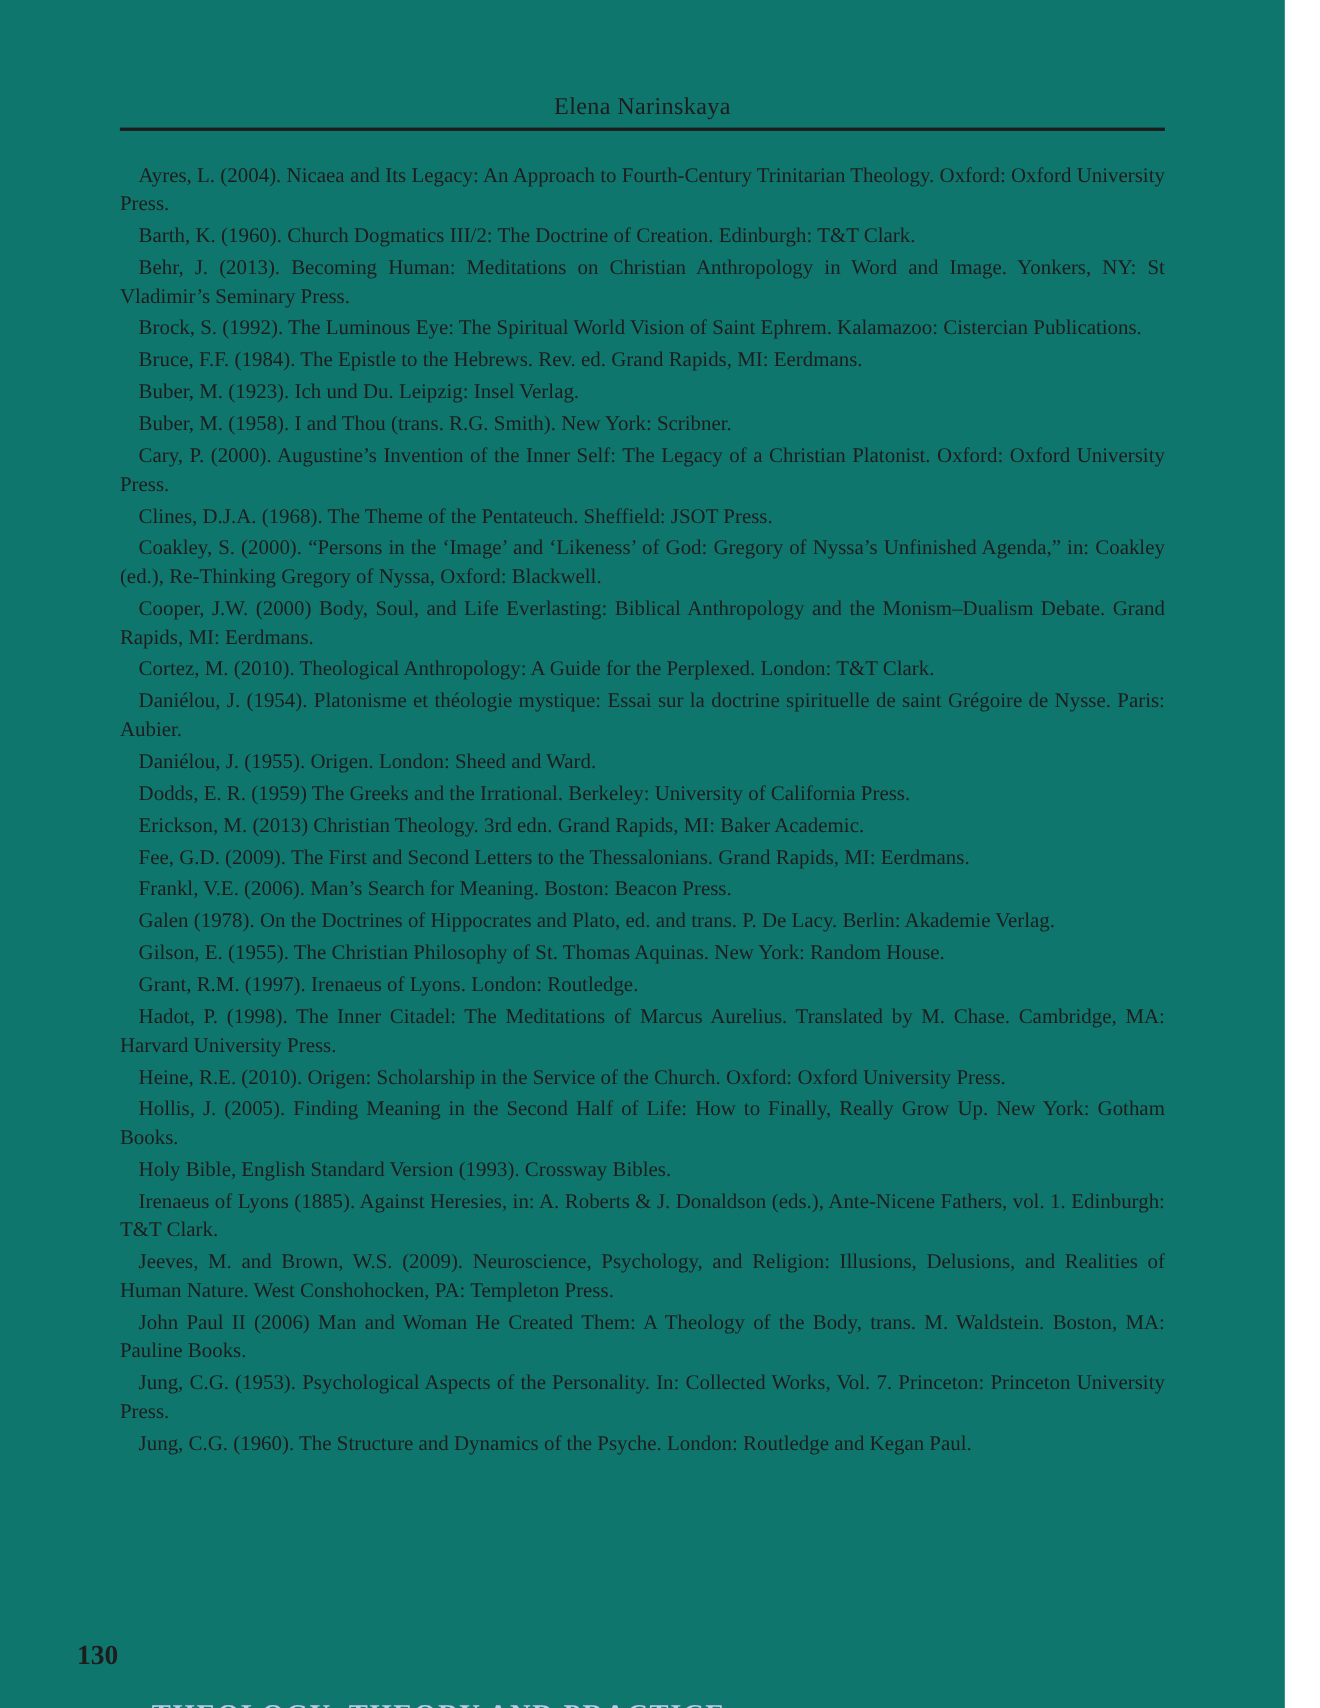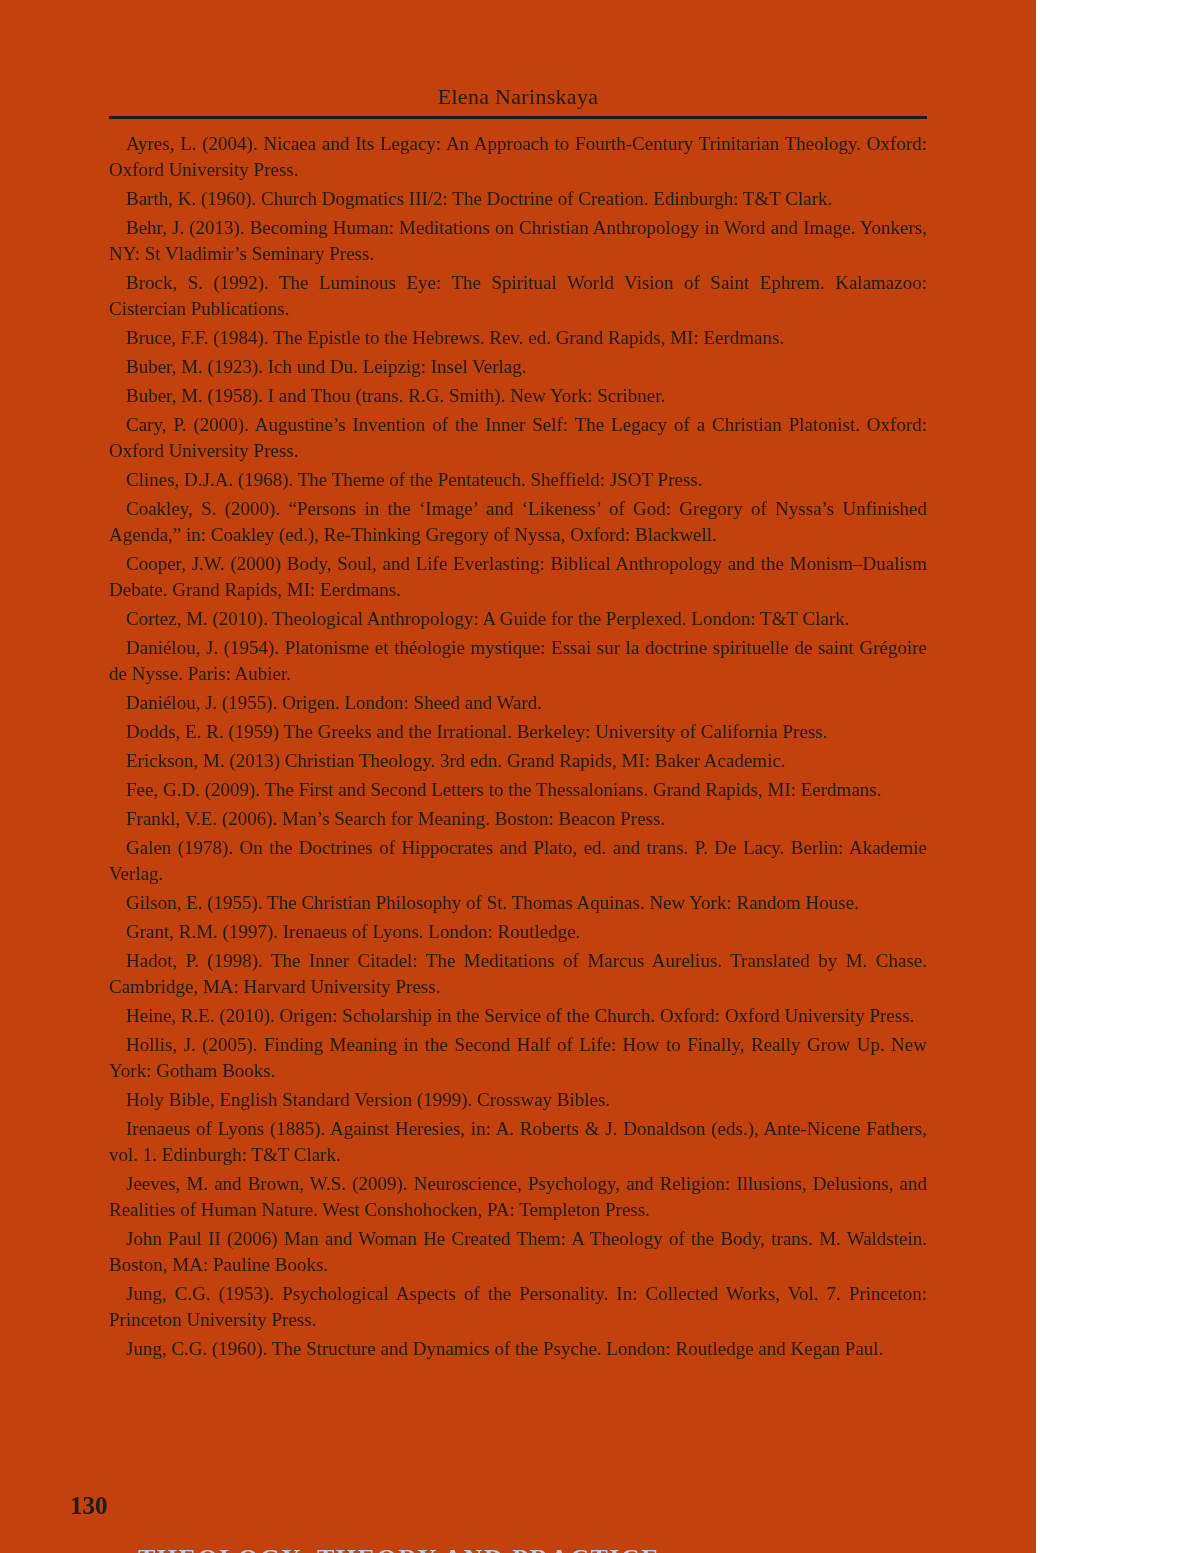--- a/index.html
+++ b/index.html
@@ -3,28 +3,28 @@
 <meta charset="utf-8">
 <style>
   html, body { margin: 0; padding: 0; }
   body {
     width: 1200px; height: 1553px;
     background: #ffffff;
     overflow: hidden;
     font-family: "Liberation Serif", "DejaVu Serif", serif;
     color: #1d1d1d;
   }
-  .sheet { position: relative; width: 1036px; height: 1553px; background: #c2410c; }
+  .sheet { position: relative; width: 1168px; height: 1553px; background: #0f766e; }
   .content { margin: 0 109px; }
 
   .running-header { padding-top: 84px; text-align: center; }
   .running-header .author { font-size: 22px; line-height: 26px; letter-spacing: 0.3px; }
   .header-rule { height: 3px; background: #1c1c1c; margin-top: 6px; }
 
-  .refs { margin-top: 12px; }
+  .refs { margin-top: 28px; }
   .refs p {
     margin: 0 0 3px 0;
     font-size: 19px;
     line-height: 26px;
     text-align: justify;
     text-indent: 17px;
   }
 
   .page-number {
     position: absolute; left: 70px; top: 1444px;
@@ -67,21 +67,21 @@
         <p class="ref">Dodds, E. R. (1959) The Greeks and the Irrational. Berkeley: University of California Press.</p>
         <p class="ref">Erickson, M. (2013) Christian Theology. 3rd edn. Grand Rapids, MI: Baker Academic.</p>
         <p class="ref">Fee, G.D. (2009). The First and Second Letters to the Thessalonians. Grand Rapids, MI: Eerdmans.</p>
         <p class="ref">Frankl, V.E. (2006). Man’s Search for Meaning. Boston: Beacon Press.</p>
         <p class="ref">Galen (1978). On the Doctrines of Hippocrates and Plato, ed. and trans. P. De Lacy. Berlin: Akademie Verlag.</p>
         <p class="ref">Gilson, E. (1955). The Christian Philosophy of St. Thomas Aquinas. New York: Random House.</p>
         <p class="ref">Grant, R.M. (1997). Irenaeus of Lyons. London: Routledge.</p>
         <p class="ref">Hadot, P. (1998). The Inner Citadel: The Meditations of Marcus Aurelius. Translated by M. Chase. Cambridge, MA: Harvard University Press.</p>
         <p class="ref">Heine, R.E. (2010). Origen: Scholarship in the Service of the Church. Oxford: Oxford University Press.</p>
         <p class="ref">Hollis, J. (2005). Finding Meaning in the Second Half of Life: How to Finally, Really Grow Up. New York: Gotham Books.</p>
-        <p class="ref">Holy Bible, English Standard Version (1999). Crossway Bibles.</p>
+        <p class="ref">Holy Bible, English Standard Version (1993). Crossway Bibles.</p>
         <p class="ref">Irenaeus of Lyons (1885). Against Heresies, in: A. Roberts &amp; J. Donaldson (eds.), Ante-Nicene Fathers, vol. 1. Edinburgh: T&amp;T Clark.</p>
         <p class="ref">Jeeves, M. and Brown, W.S. (2009). Neuroscience, Psychology, and Religion: Illusions, Delusions, and Realities of Human Nature. West Conshohocken, PA: Templeton Press.</p>
         <p class="ref">John Paul II (2006) Man and Woman He Created Them: A Theology of the Body, trans. M. Waldstein. Boston, MA: Pauline Books.</p>
         <p class="ref">Jung, C.G. (1953). Psychological Aspects of the Personality. In: Collected Works, Vol. 7. Princeton: Princeton University Press.</p>
         <p class="ref">Jung, C.G. (1960). The Structure and Dynamics of the Psyche. London: Routledge and Kegan Paul.</p>
       </div>
 
   </div>
 
   <div class="page-number">130</div>

